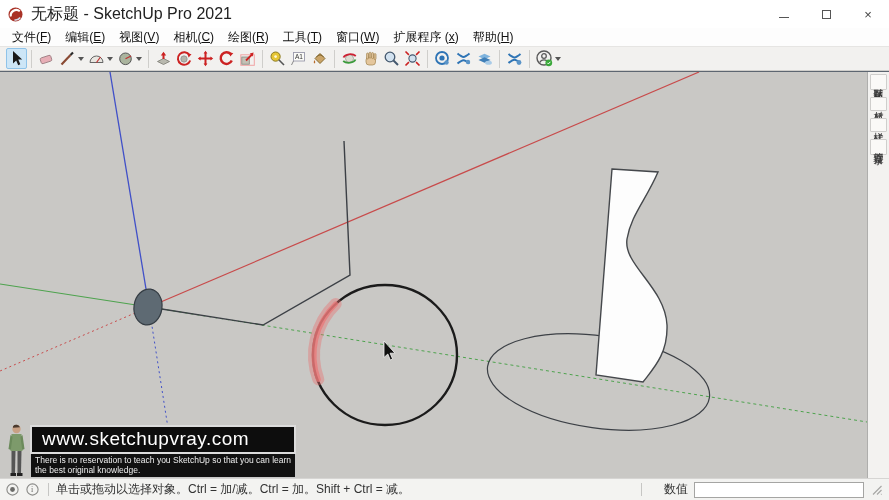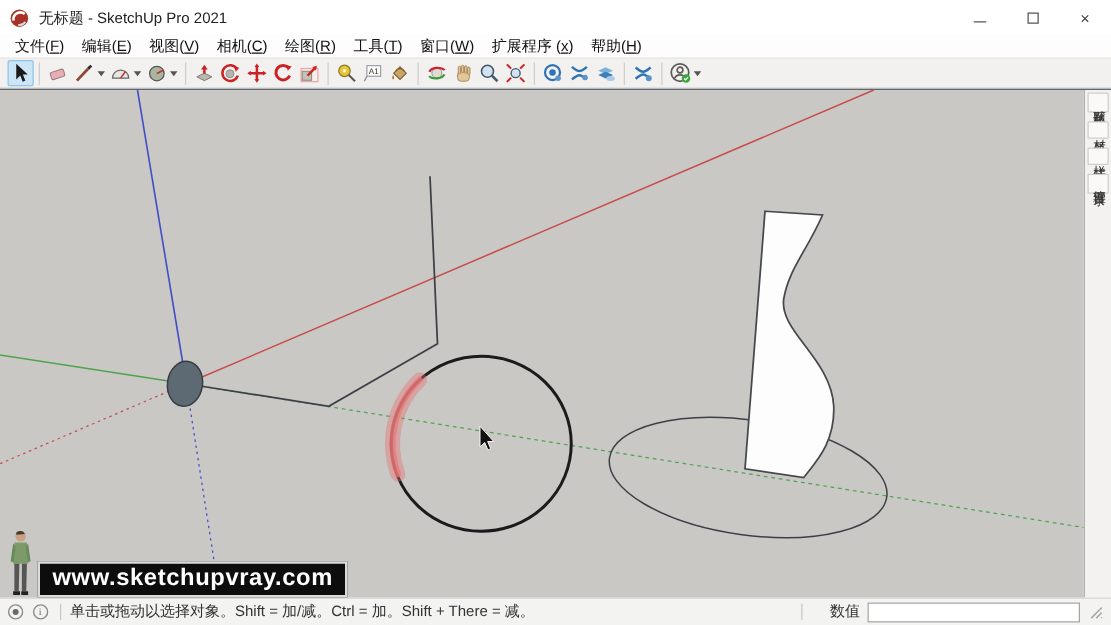--- a/index.html
+++ b/index.html
@@ -3,21 +3,21 @@
 <meta charset="utf-8">
 <style>
   * { margin:0; padding:0; box-sizing:border-box; }
   html,body { width:889px; height:500px; }
   body { font-family:"Liberation Sans", sans-serif; background:#fff; overflow:hidden; }
   .window { width:889px; height:500px; display:flex; flex-direction:column; position:relative; background:#fff; }
 
   
   .titlebar { height:28px; display:flex; align-items:center; background:#ffffff; padding-left:8px; flex:0 0 28px; }
   .app-logo { width:15px; height:15px; margin-right:8px; flex:0 0 auto; }
-  .title-text { font-size:12px; color:#222; flex:1 1 auto; white-space:nowrap; }
+  .title-text { font-size:16px; color:#222; flex:1 1 auto; white-space:nowrap; }
   .win-controls { display:flex; height:28px; }
   .win-btn { width:42px; height:28px; display:flex; align-items:center; justify-content:center; color:#444; font-size:13px; cursor:default; }
   .glyph-min { width:10px; border-bottom:1.4px solid #555; height:1px; margin-top:6px; }
   .glyph-max { width:9px; height:9px; border:1.2px solid #555; }
 
   
   .menubar { height:18px; display:flex; background:#fdfdfd; padding-left:5px; font-size:12px; color:#111; flex:0 0 18px; }
   .menu-item { padding:1px 7px; white-space:nowrap; }
   .menu-item u { text-decoration:underline; }
 
@@ -35,21 +35,21 @@
   .viewport svg.scene { position:absolute; left:0; top:0; }
 
   
   .tray-strip { flex:0 0 22px; background:#f3f2f0; border-left:1px solid #aeaeac; display:flex; flex-direction:column; align-items:center; padding-top:2px; }
   .tray-tab { writing-mode:vertical-lr; text-orientation:upright; font-size:10px; color:#333; background:#faf9f7; border:1px solid #cfcecc; padding:5px 1px; margin-bottom:7px; letter-spacing:1px; line-height:13px; border-radius:1px; }
 
   
   .watermark { position:absolute; left:4px; bottom:0; display:flex; align-items:flex-end; z-index:5; }
   .wm-person { width:25px; height:55px; margin-right:1px; }
   .wm-boxes { display:flex; flex-direction:column; }
-  .wm-main { background:#0d0d0d; border:2px solid #dcdcdc; color:#fff; font-weight:bold; font-size:19px; padding:1px 10px 2px 10px; white-space:nowrap; letter-spacing:0.5px; }
+  .wm-main { background:#0d0d0d; border:2px solid #dcdcdc; color:#fff; font-weight:normal; font-size:19px; padding:1px 10px 2px 10px; white-space:nowrap; letter-spacing:0.5px; }
   .wm-sub { background:#111; border:1px solid #c8c8c8; border-top:none; color:#eee; font-size:8.5px; line-height:10px; padding:1px 4px 2px 4px; white-space:nowrap; }
 
   
   .statusbar { height:22px; background:#f3f3f1; border-top:1px solid #d6d5d3; display:flex; align-items:center; padding:0 6px; font-size:12px; color:#333; flex:0 0 22px; }
   .sb-icon { width:13px; height:13px; margin-right:7px; }
   .sb-sep { width:1px; height:13px; background:#c6c6c4; margin:0 7px 0 2px; }
   .sb-tip { white-space:nowrap; }
   .sb-spacer { flex:1 1 auto; }
   .vcb-label { margin:0 6px 0 15px; white-space:nowrap; }
   .vcb-input { width:170px; height:16px; border:1px solid #a5a5a3; background:#fff; font-size:11px; padding:0 3px; font-family:"Liberation Sans",sans-serif; }
@@ -289,20 +289,24 @@
           <path d="M7.5,11 L17.5,11 L18.5,28 L6.5,28 Z" fill="#7d9a6b"></path>
           <path d="M6.5,12 L4.5,26 L6.8,27 L8.5,14 Z" fill="#6b8a5b"></path>
           <path d="M18.5,12 L20.5,26 L18.2,27 L16.5,14 Z" fill="#6b8a5b"></path>
           <path d="M7.5,28 L11.5,28 L11,50 L7.5,50 Z" fill="#555"></path>
           <path d="M13.5,28 L17.5,28 L17,50 L13.5,50 Z" fill="#555"></path>
           <rect x="6.5" y="50" width="5.5" height="3" fill="#222"></rect>
           <rect x="13" y="50" width="5.5" height="3" fill="#222"></rect>
         </svg>
         <div class="wm-boxes">
           <div class="wm-main">www.sketchupvray.com</div>
+          <div class="wm-sub">
+            <div>There is no reservation to teach you SketchUp so that you can learn</div>
+            <div>the best original knowledge.</div>
+          </div>
         </div>
       </div>
     </div>
 
     <div class="tray-strip">
       <div class="tray-tab">默认面板</div>
       <div class="tray-tab">材质</div>
       <div class="tray-tab">样式</div>
       <div class="tray-tab">管理目录</div>
     </div>
@@ -311,21 +315,21 @@
   <div class="statusbar">
     <svg class="sb-icon" viewBox="0 0 13 13">
         <circle cx="6.5" cy="6.5" r="5.6" fill="none" stroke="#8a8a88" stroke-width="1.1"></circle>
         <circle cx="6.5" cy="6.5" r="2.4" fill="#6a6a68"></circle>
       </svg>
     <svg class="sb-icon" viewBox="0 0 13 13">
         <circle cx="6.5" cy="6.5" r="5.6" fill="none" stroke="#8a8a88" stroke-width="1.1"></circle>
         <text x="5" y="9.4" font-size="8" fill="#6a6a68" font-family="Liberation Serif,serif">i</text>
       </svg>
     <span class="sb-sep"></span>
-    <span class="sb-tip">单击或拖动以选择对象。Shift = 加/减。Ctrl = 加。Shift + There = 减。</span>
+    <span class="sb-tip">单击或拖动以选择对象。Ctrl = 加/减。Ctrl = 加。Shift + Ctrl = 减。</span>
     <span class="sb-spacer"></span>
     <span class="sb-sep"></span>
     <span class="vcb-label">数值</span>
     <input class="vcb-input" type="text" value="" style="">
     <svg class="grip" viewBox="0 0 13 13">
         <path d="M11.5,3 L3,11.5 M11.5,7 L7,11.5 M11.5,11 L11,11.5" stroke="#a8a8a6" stroke-width="1.2"></path>
       </svg>
   </div>
 
 </div>

